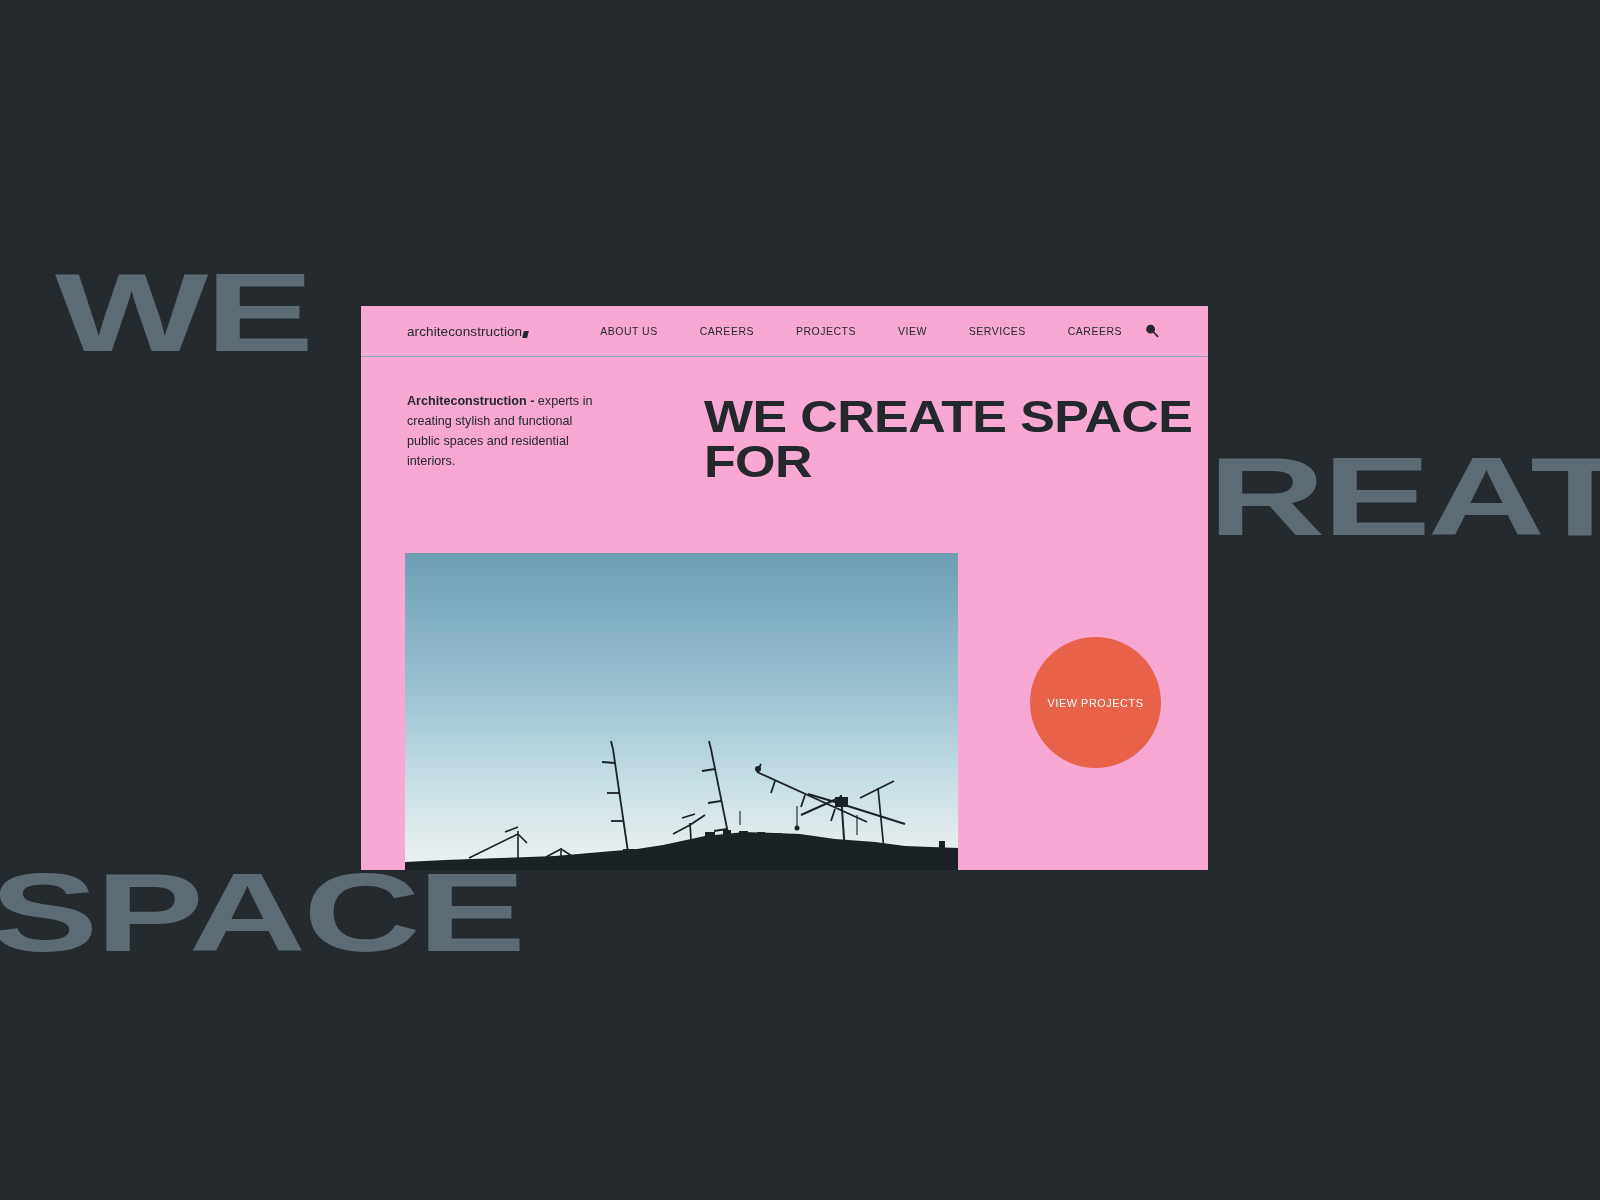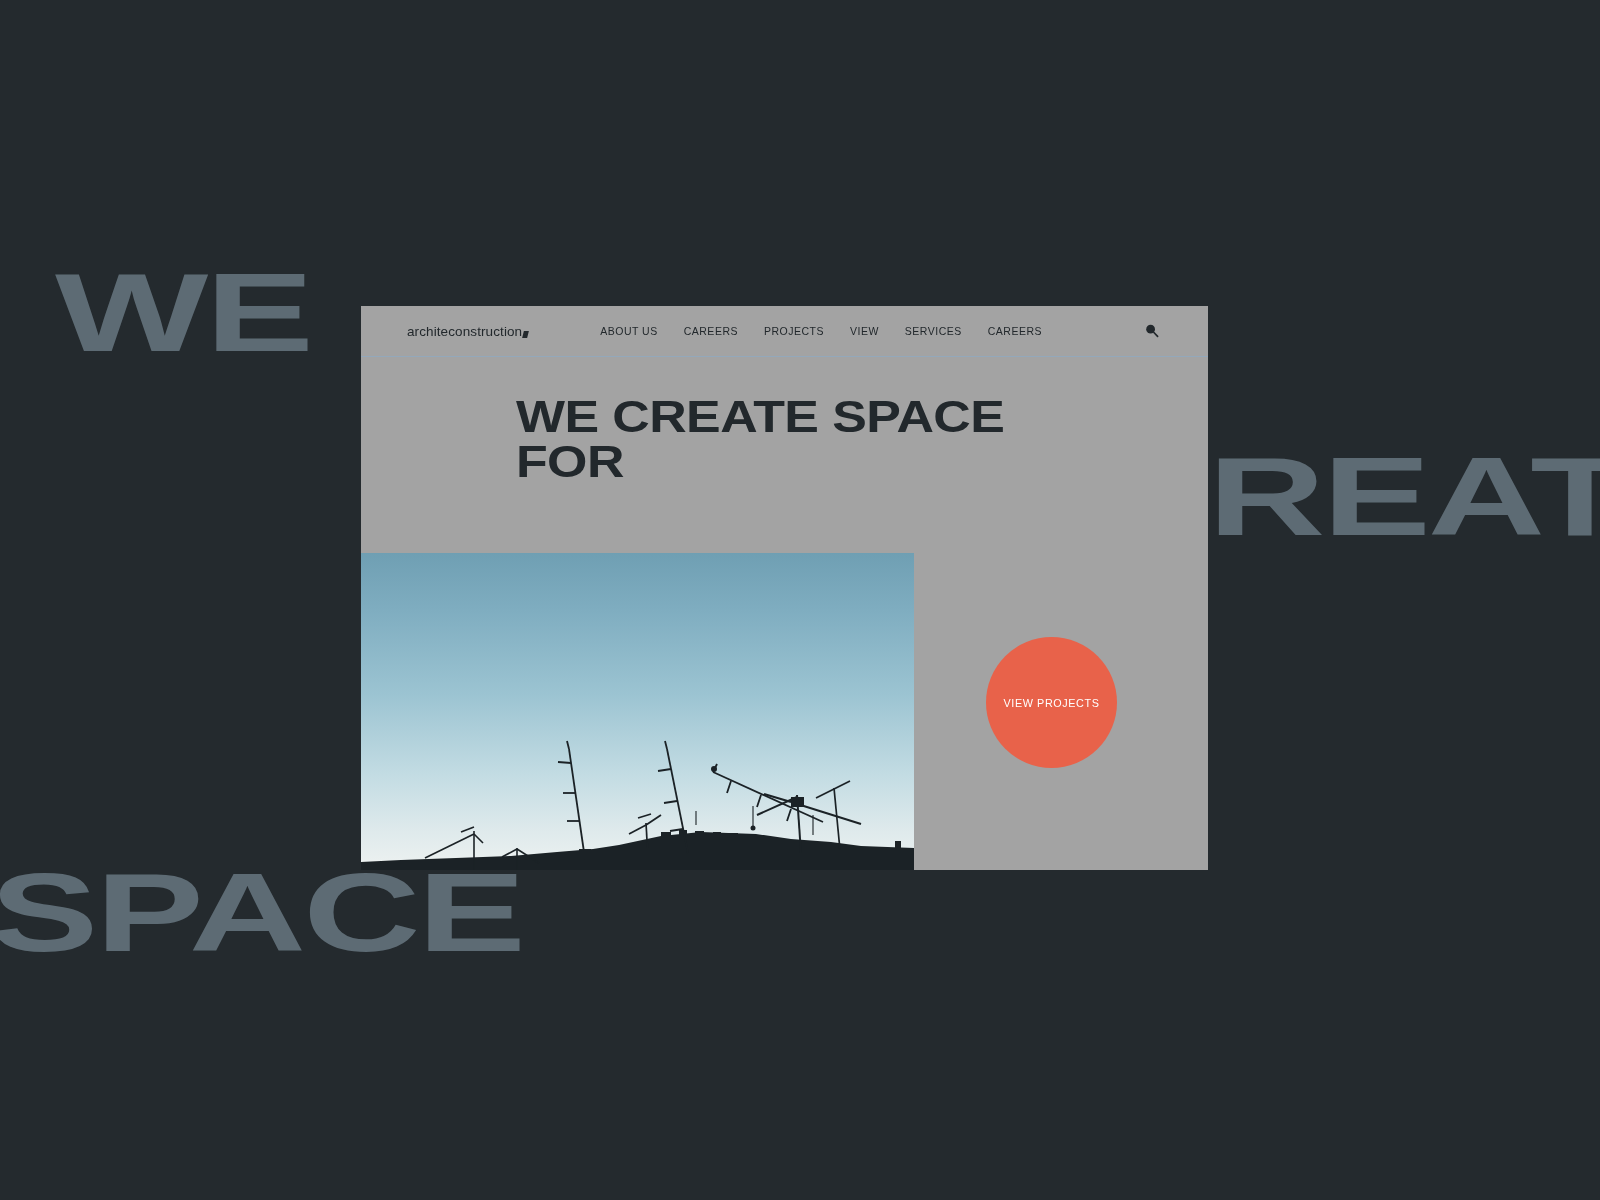--- a/index.html
+++ b/index.html
@@ -33,21 +33,21 @@
   #bg-creat { left:1208px; top:452px; font-size:112px; }
   #bg-space { left:-10px; top:868px; font-size:112px; }
 
   
   .window {
     position:absolute;
     left:361px;
     top:306px;
     width:847px;
     height:564px;
-    background:#a3a3a3;
+    background:#f9a8d4;
     overflow:hidden;
   }
 
   
   .site-header {
     height:51px;
     display:flex;
     align-items:center;
     border-bottom:1px solid #93a8bb;
     position:relative;
@@ -68,21 +68,21 @@
     height:7px;
     background:#22282c;
     margin-left:1px;
     vertical-align:-2px;
     transform:skewX(-14deg);
   }
 
   .nav {
     display:flex;
     align-items:center;
-    gap:26px;
+    gap:42px;
     margin-left:72px;
   }
   .nav-item {
     font-size:10.5px;
     letter-spacing:0.5px;
     color:#22282c;
     text-decoration:none;
     white-space:nowrap;
     cursor:pointer;
   }
@@ -130,20 +130,21 @@
     transform:scaleX(1.18) scaleY(1.02);
     transform-origin:left top;
     white-space:pre-line;
     padding-top:2px;
   }
 
   
   .lower {
     position:relative;
     height:317px;
+    margin-left:44px;
   }
 
   .photo {
     position:absolute;
     left:0;
     top:0;
     width:553px;
     height:317px;
     overflow:hidden;
     background:linear-gradient(180deg,
@@ -207,20 +208,22 @@
 
     <button class="search-btn">
       <svg width="16" height="16" viewBox="0 0 16 16">
         <circle cx="6.6" cy="6.2" r="4.4" fill="#22282c"></circle>
         <line x1="9.9" y1="9.5" x2="13.6" y2="13.4" stroke="#22282c" stroke-width="1.7" stroke-linecap="round"></line>
       </svg>
     </button>
   </header>
 
   <section class="hero">
+    <p class="intro"><b>Architeconstruction -</b>
+       <span>experts in creating stylish and functional public spaces and residential interiors.</span></p>
 
     <h1 class="headline">WE CREATE SPACE
 FOR</h1>
   </section>
 
   <section class="lower">
 
     <figure class="photo">
       <svg viewBox="0 0 553 317" preserveAspectRatio="none">
         <g fill="#1b2226">

